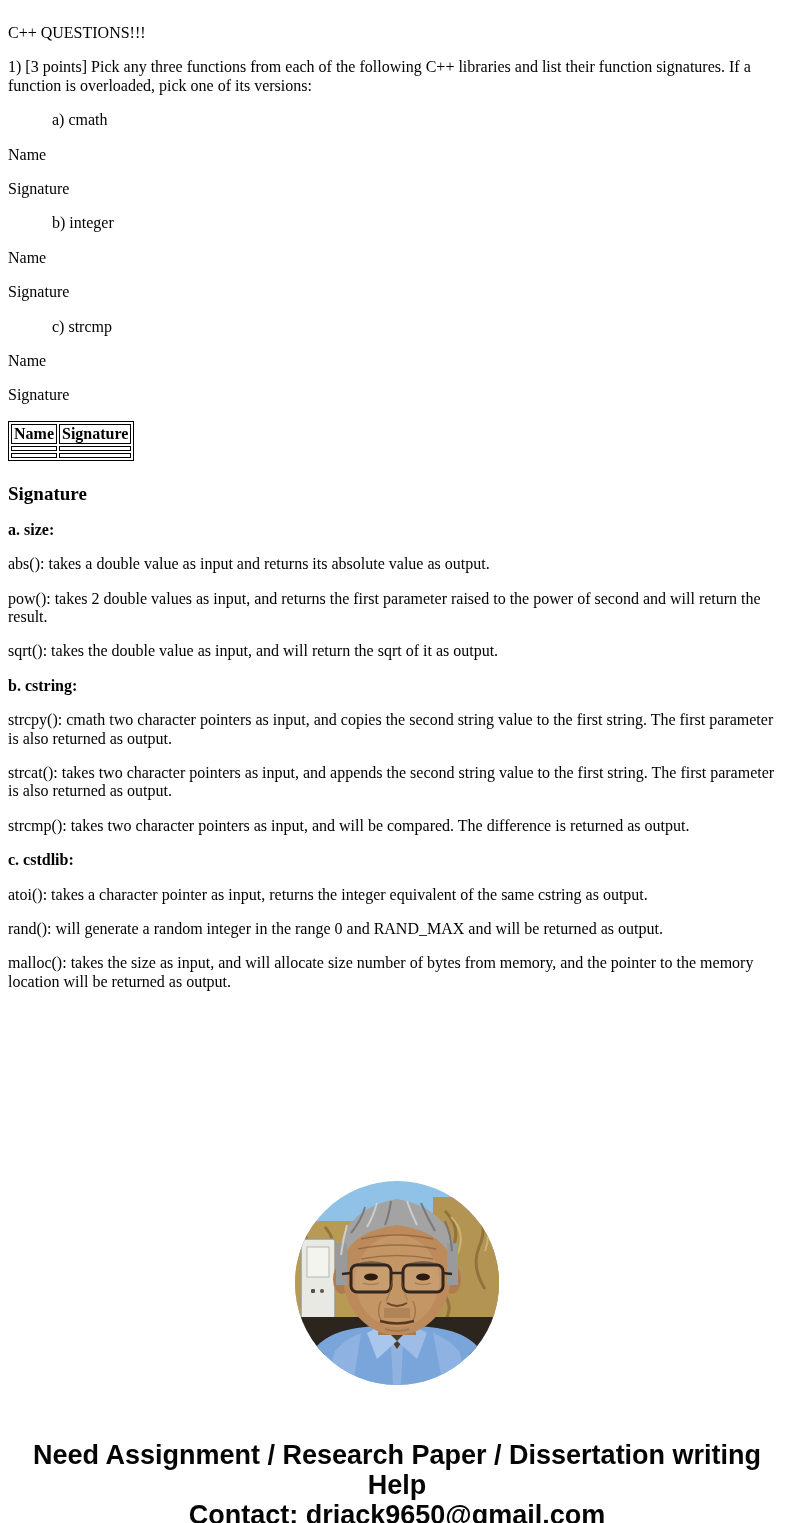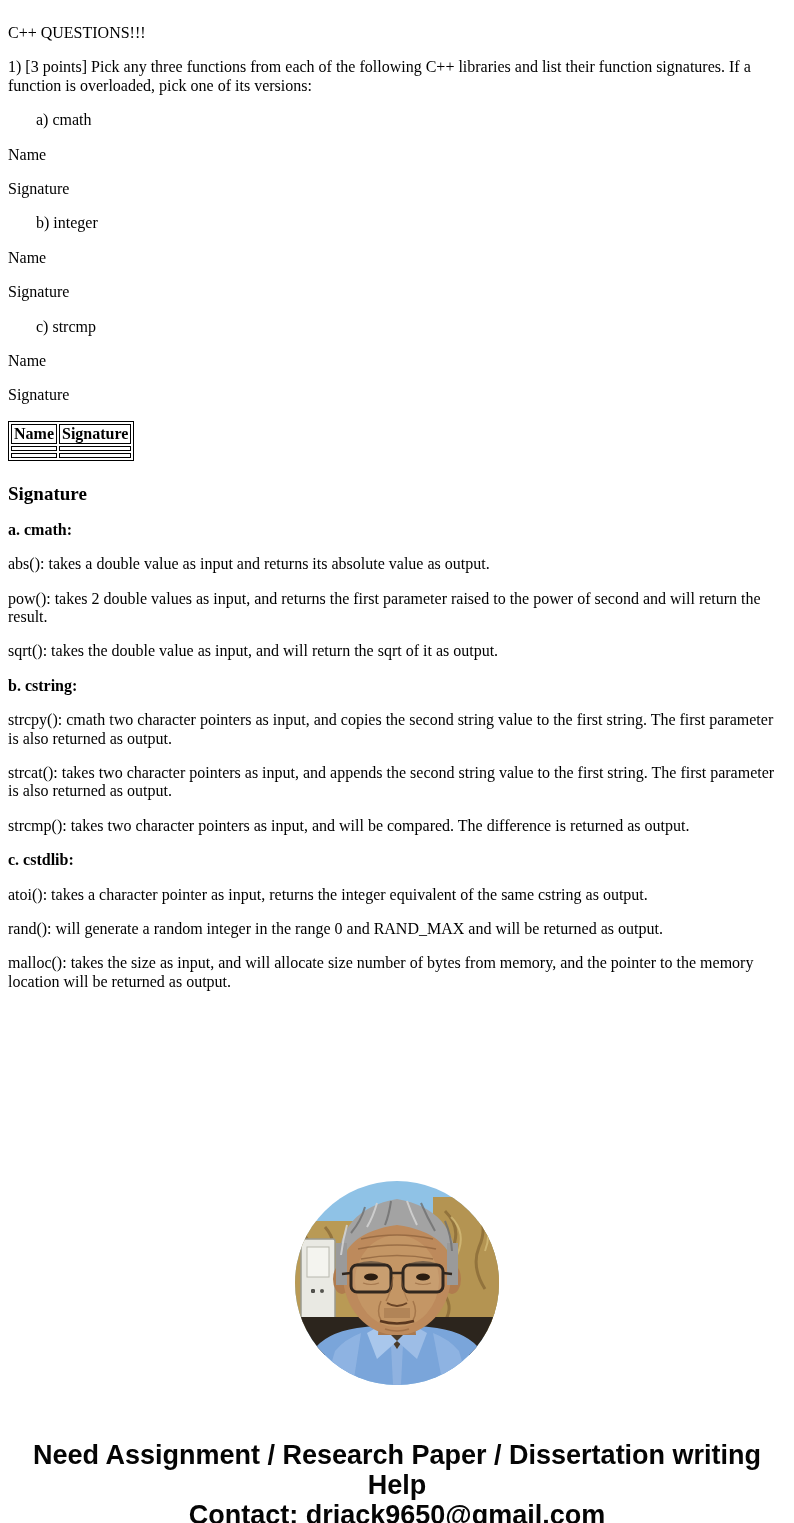--- a/index.html
+++ b/index.html
@@ -5,21 +5,21 @@
   html, body { background: #ffffff; }
   body {
     margin: 8px;
     width: 778px;
     color: #000;
     font-family: "Liberation Serif", serif;
     font-size: 16px;
     line-height: 1.15;
   }
   p { margin: 16px 0; }
-  .indent { margin-left: 28px; }
+  .indent { margin-left: 44px; }
   b { font-weight: normal; }
 
   table.sig-table {
     border-collapse: separate;
     border-spacing: 2px;
     border: 1px solid #000;
     margin: 16px 0;
   }
   .sig-table th, .sig-table td {
     border: 1px solid #000;
@@ -97,21 +97,21 @@
   </tr>
   <tr>
     <td class="empty"></td>
     <td class="empty"></td>
   </tr>
 </tbody>
   </table>
 
 <h2 class="solution-heading">Signature</h2>
 
-<p class="sec-title">a. cmath:</p>
+<p class="sec-title">a. size:</p>
 <p>abs(): takes a double value as input and returns its absolute value as output.</p>
 <p>pow(): takes 2 double values as input, and returns the first parameter raised to the power of second and will return the result.</p>
 <p>sqrt(): takes the double value as input, and will return the sqrt of it as output.</p>
 
 <p class="sec-title">b. cstring:</p>
 <p>strcpy(): cmath two character pointers as input, and copies the second string value to the first string. The first parameter is also returned as output.</p>
 <p>strcat(): takes two character pointers as input, and appends the second string value to the first string. The first parameter is also returned as output.</p>
 <p>strcmp(): takes two character pointers as input, and will be compared. The difference is returned as output.</p>
 
 <p class="sec-title">c. cstdlib:</p>

